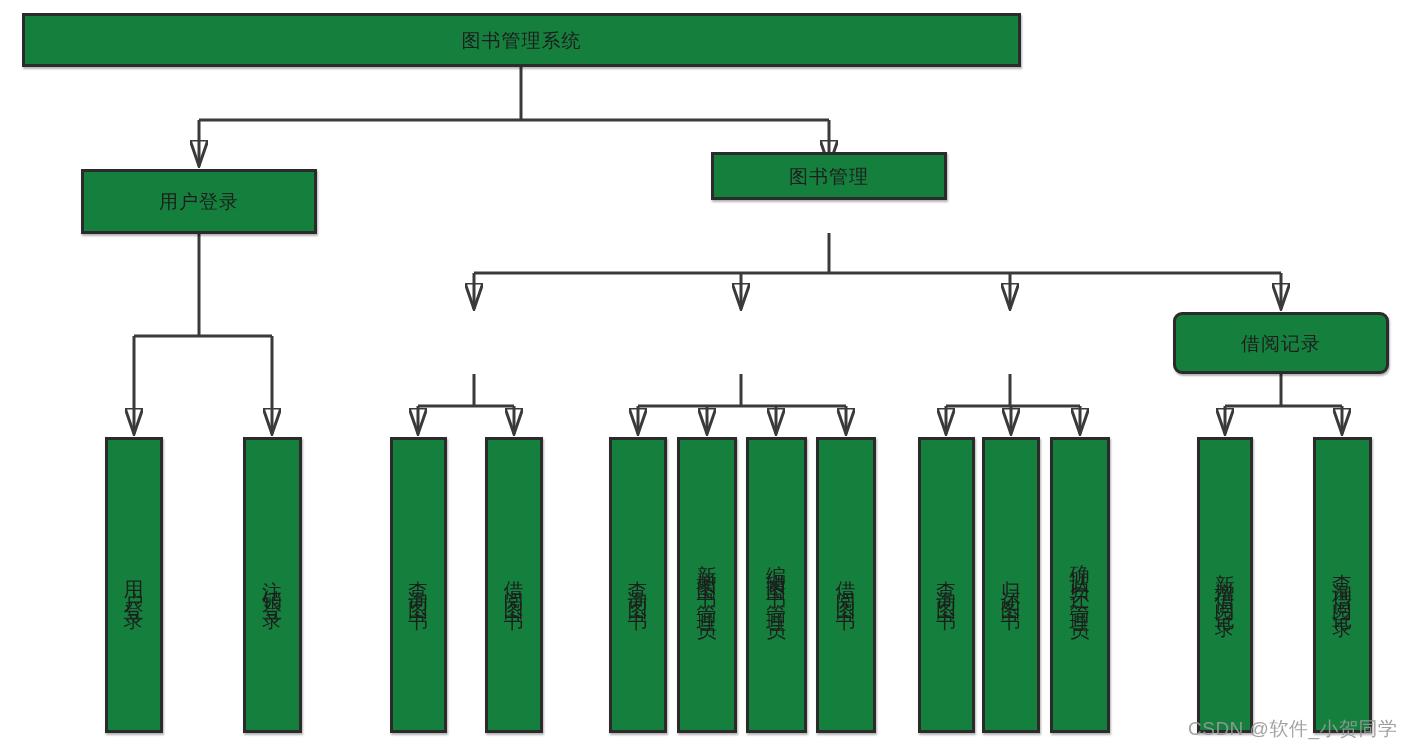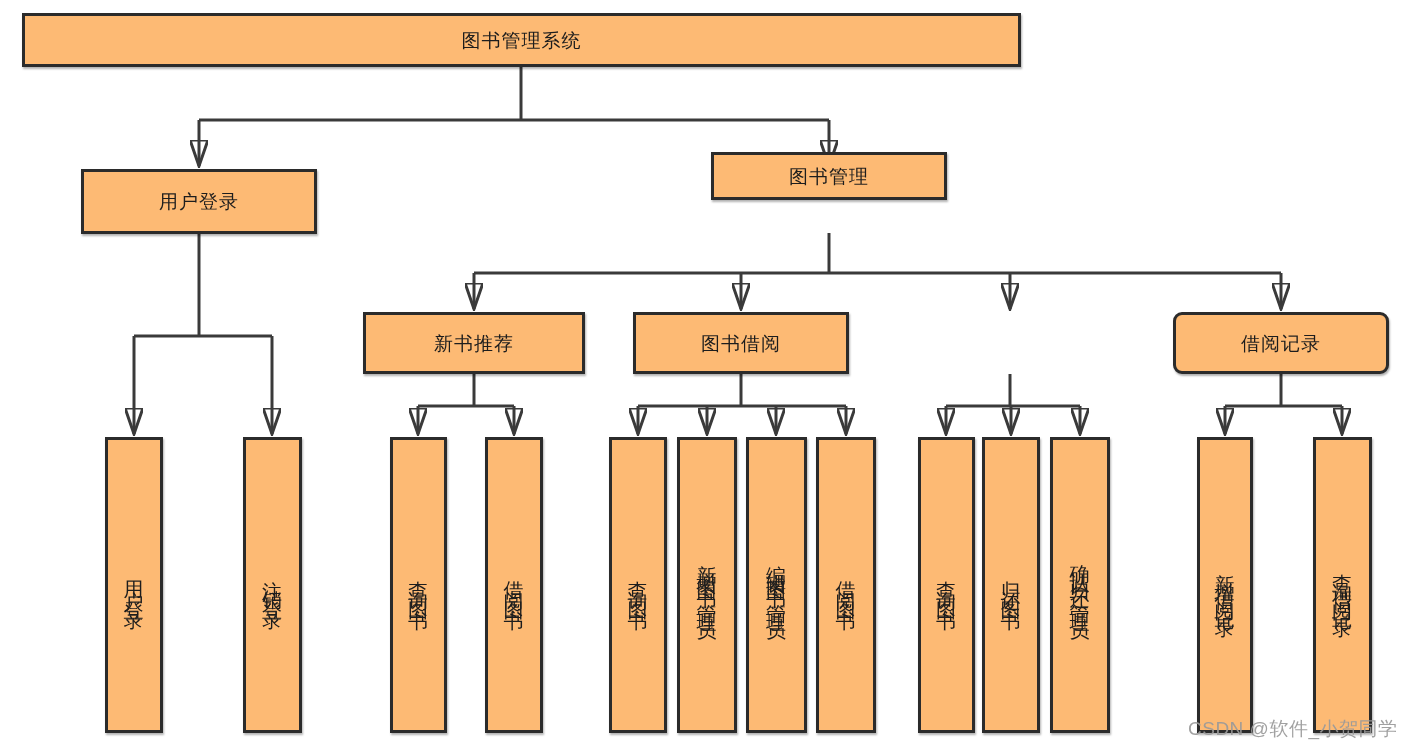--- a/index.html
+++ b/index.html
@@ -7,21 +7,21 @@
     position:relative;
     width:1405px;height:747px;
     background:#ffffff;
     font-family:"Liberation Serif", serif;
     overflow:hidden;
   }
   #edges{position:absolute;left:0;top:0;width:1405px;height:747px;}
   #edges path{stroke:#3a3a3a;stroke-width:3;fill:none;}
   .box{
     position:absolute;
-    background:#fdba74;
+    background:#15803d;
     border:3px solid #2b2b2b;
     box-sizing:border-box;
     box-shadow:1px 2px 2px rgba(0,0,0,0.30);
     color:#1d1d1d;
     display:flex;align-items:center;justify-content:center;
   }
   .box.h{font-size:19px;letter-spacing:1px;line-height:1;}
   .box.v{
     writing-mode:vertical-rl;
     text-orientation:mixed;
@@ -127,22 +127,20 @@
       <path d="M1225,406 V434" marker-end="url(#ah)"></path>
       <path d="M1342,406 V434" marker-end="url(#ah)"></path>
     </g>
   </svg>
 
   <div class="box h" id="n-root">图书管理系统</div>
 
   <div class="box h" id="n-user-login">用户登录</div>
   <div class="box h" id="n-book-mgmt">图书管理</div>
 
-  <div class="box h" id="n-new-book-rec">新书推荐</div>
-  <div class="box h" id="n-book-borrow">图书借阅</div>
   <div class="box h" id="n-borrow-records">借阅记录</div>
 
   <div class="box v" id="l-user-login">用户登录</div>
   <div class="box v" id="l-logout">注销登录</div>
 
   <div class="box v" id="l-query-books-rec">查询图书</div>
   <div class="box v" id="l-borrow-books-rec">借阅图书</div>
 
   <div class="box v" id="l-query-books-bor">查询图书</div>
   <div class="box v" id="l-add-books">新增图书（管理员）</div>

